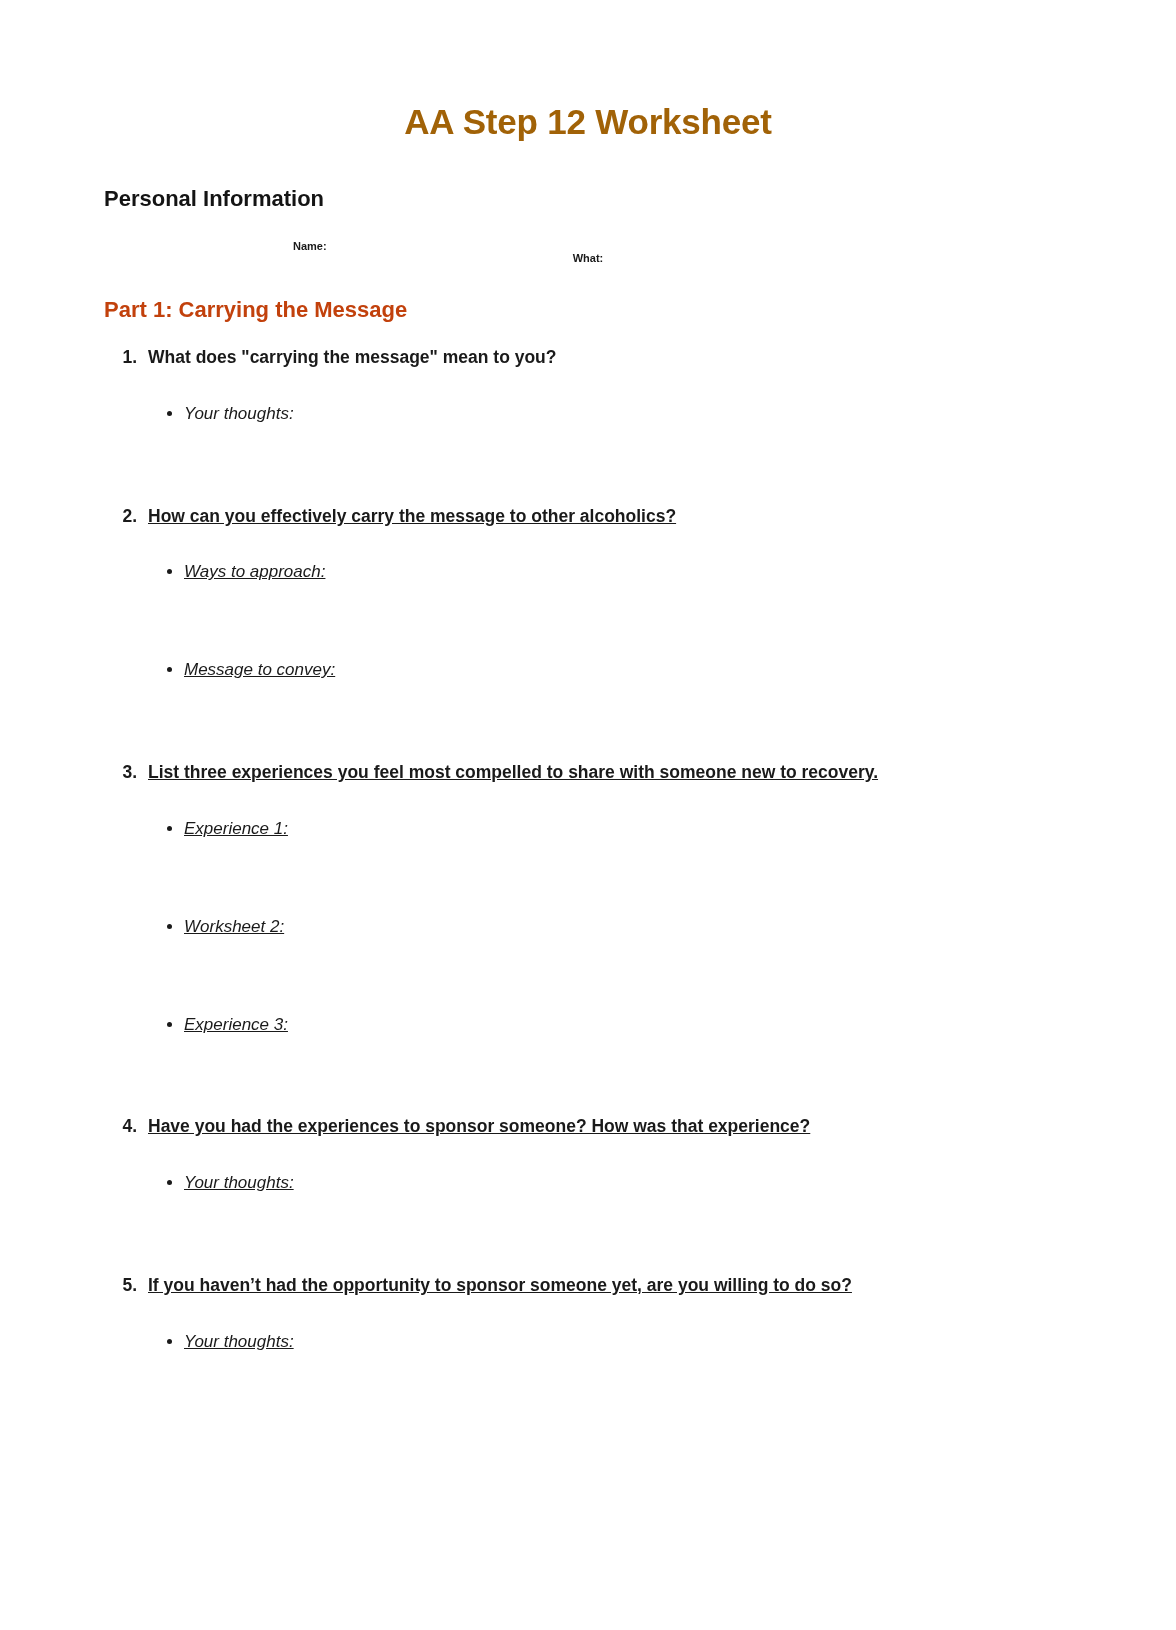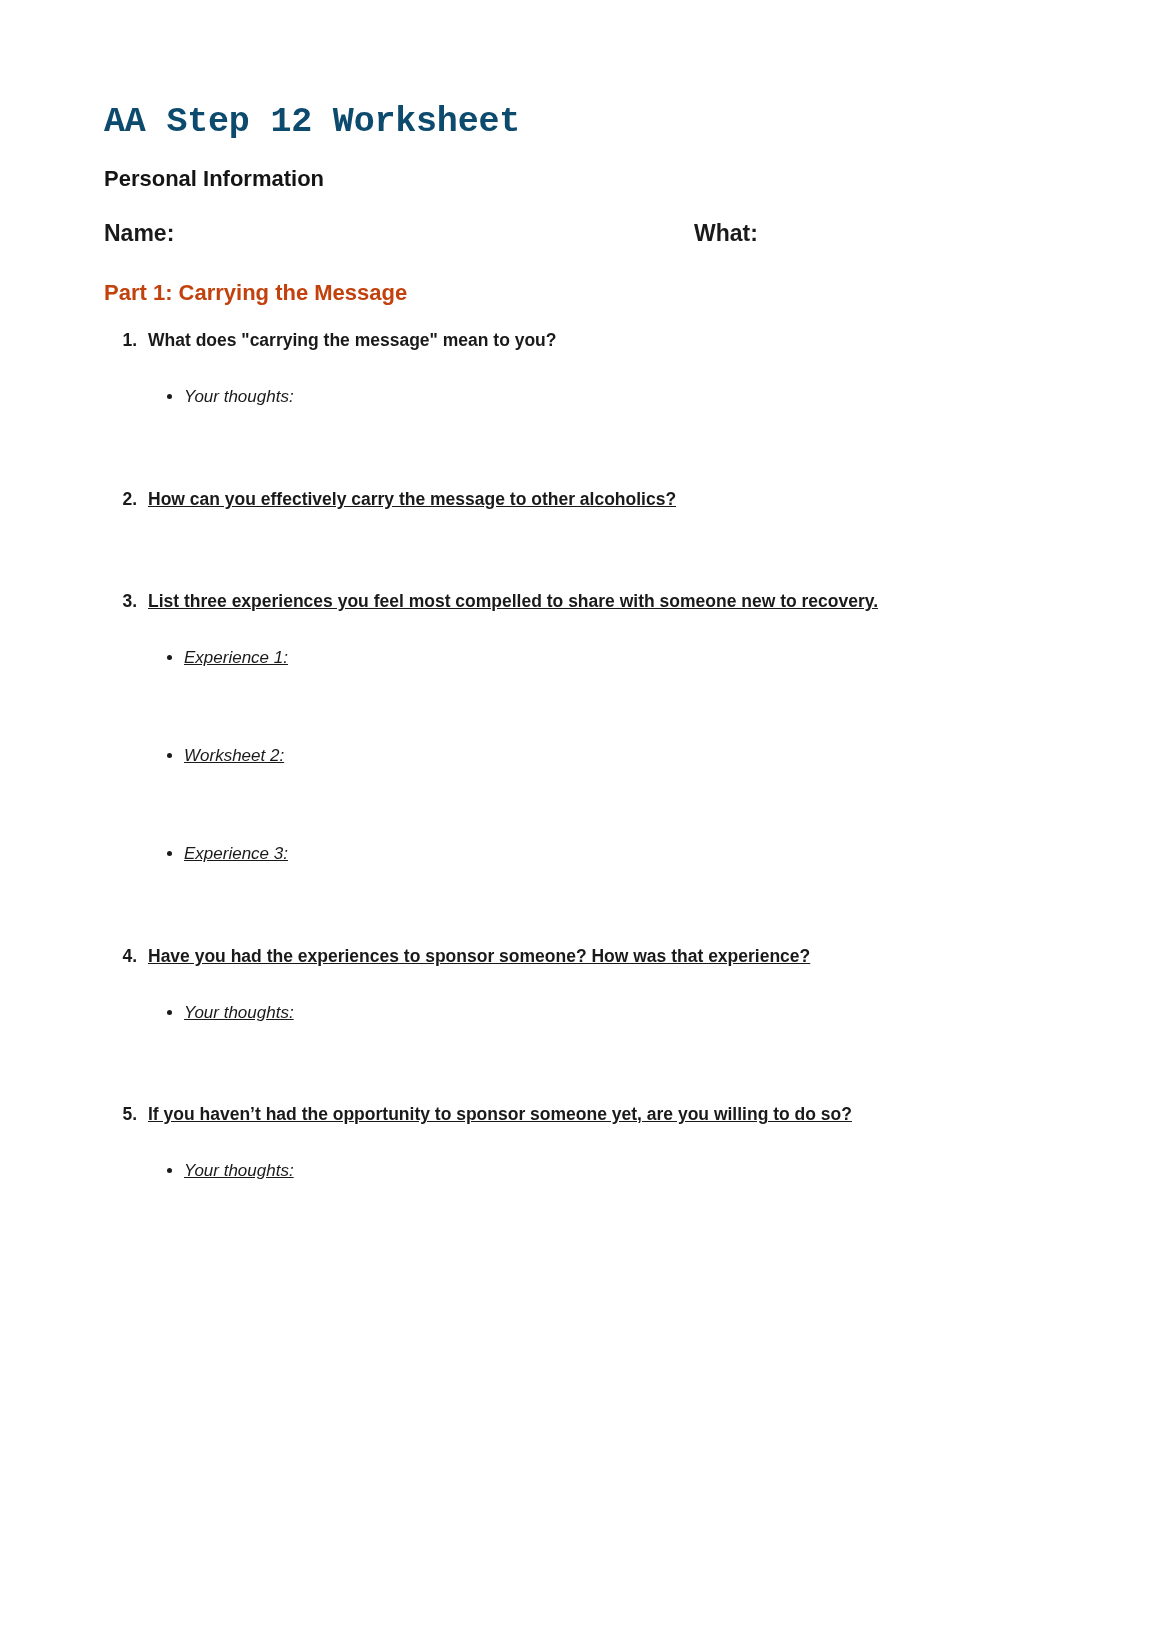--- a/index.html
+++ b/index.html
@@ -16,39 +16,40 @@
   }
   .page {
     position: relative;
     width: 1176px;
     height: 1630px;
     box-sizing: border-box;
     padding: 88px 104px 0 104px;
     background: #ffffff;
   }
   .doc-title {
+    text-align: center;
     font-size: 35px;
     font-weight: bold;
     letter-spacing: -0.2px;
     margin: 14px 0 0 0;
-    color: #0c4a6e;
-    font-family: Liberation Mono, monospace;
+    color: #a16207;
   }
   .section-heading {
     font-size: 22px;
     font-weight: bold;
-    margin: 24px 0 0 0;
+    margin: 44px 0 0 0;
     color: #141414;
   }
   .info-row {
     display: flex;
     align-items: center;
     margin-top: 28px;
-    font-size: 23px;
+    font-size: 11px;
     font-weight: bold;
+    flex-direction: column;
   }
   .info-label-name {
     width: 590px;
     flex: none;
   }
   .info-label-date {
     flex: none;
   }
   .part-heading {
     font-size: 22px;
@@ -118,20 +119,24 @@
     <li>
       <span class="q-text">What does "carrying the message" mean to you?</span>
       <ul class="subs">
         <li>Your thoughts:</li>
       </ul>
       <div class="gap-after"></div>
     </li>
 
     <li>
       <span class="q-text">How can you effectively carry the message to other alcoholics?</span>
+      <ul class="subs">
+        <li>Ways to approach:</li>
+        <li>Message to convey:</li>
+      </ul>
       <div class="gap-after"></div>
     </li>
 
     <li>
       <span class="q-text">List three experiences you feel most compelled to share with someone new to recovery.</span>
       <ul class="subs">
         <li>Experience 1:</li>
         <li>Worksheet 2:</li>
         <li>Experience 3:</li>
       </ul>

